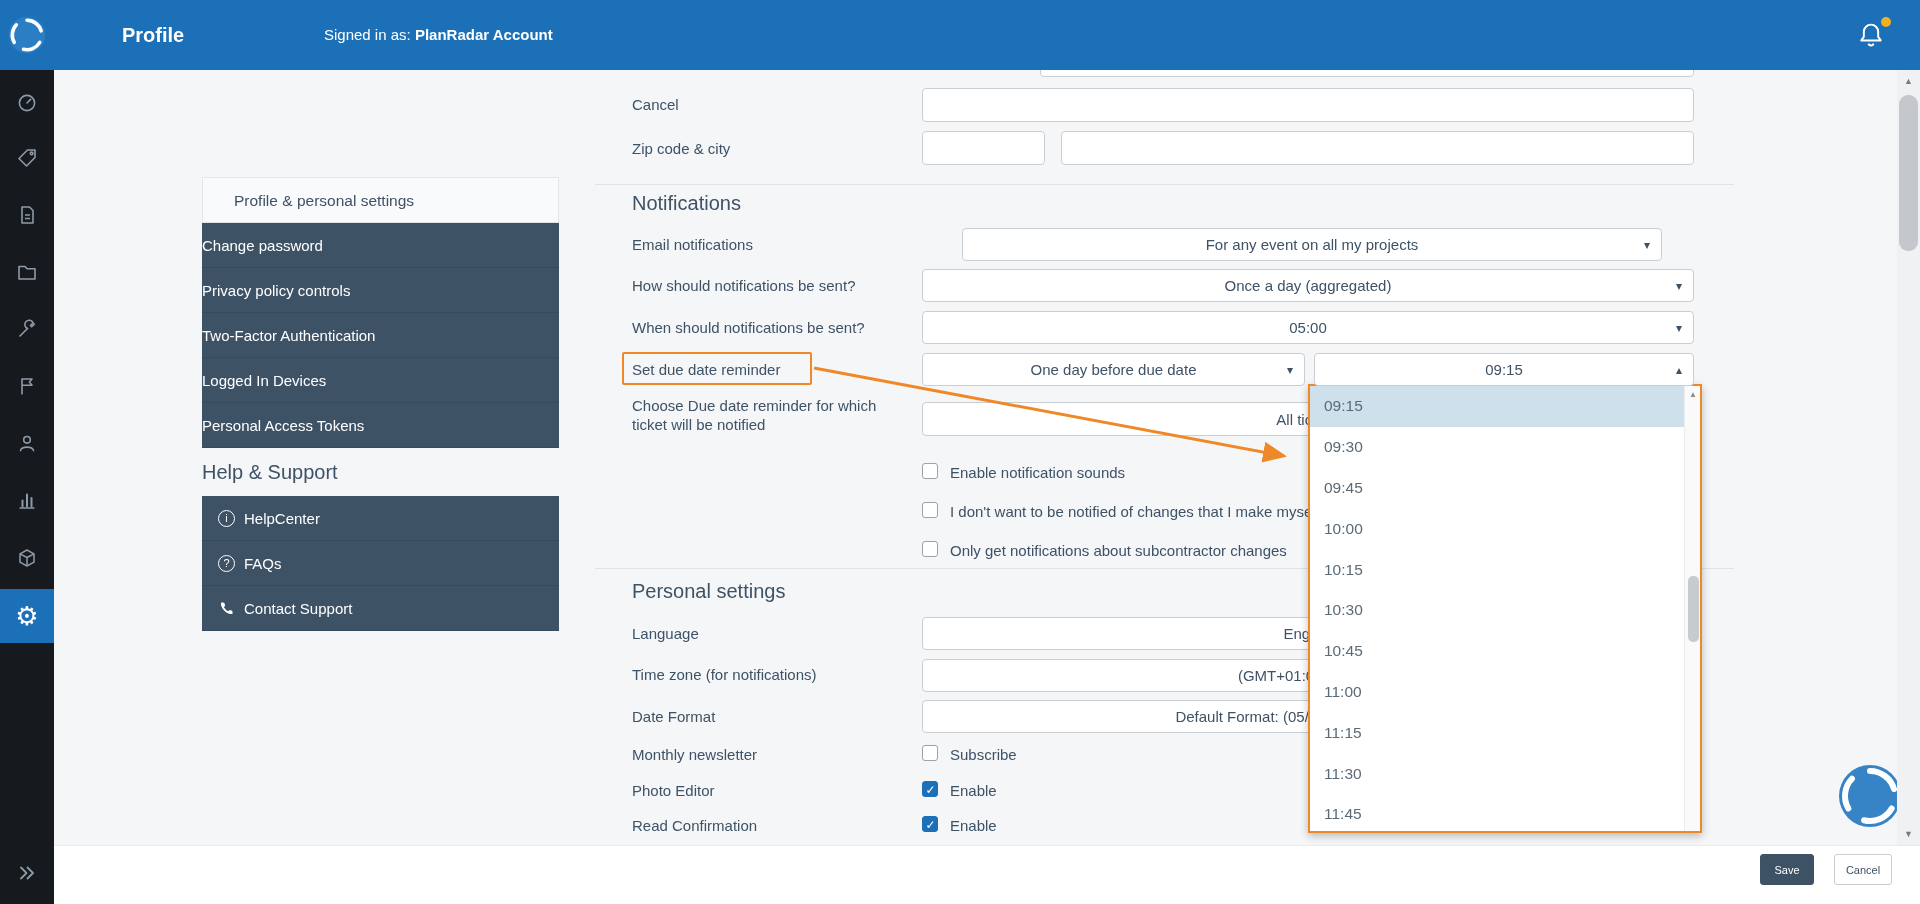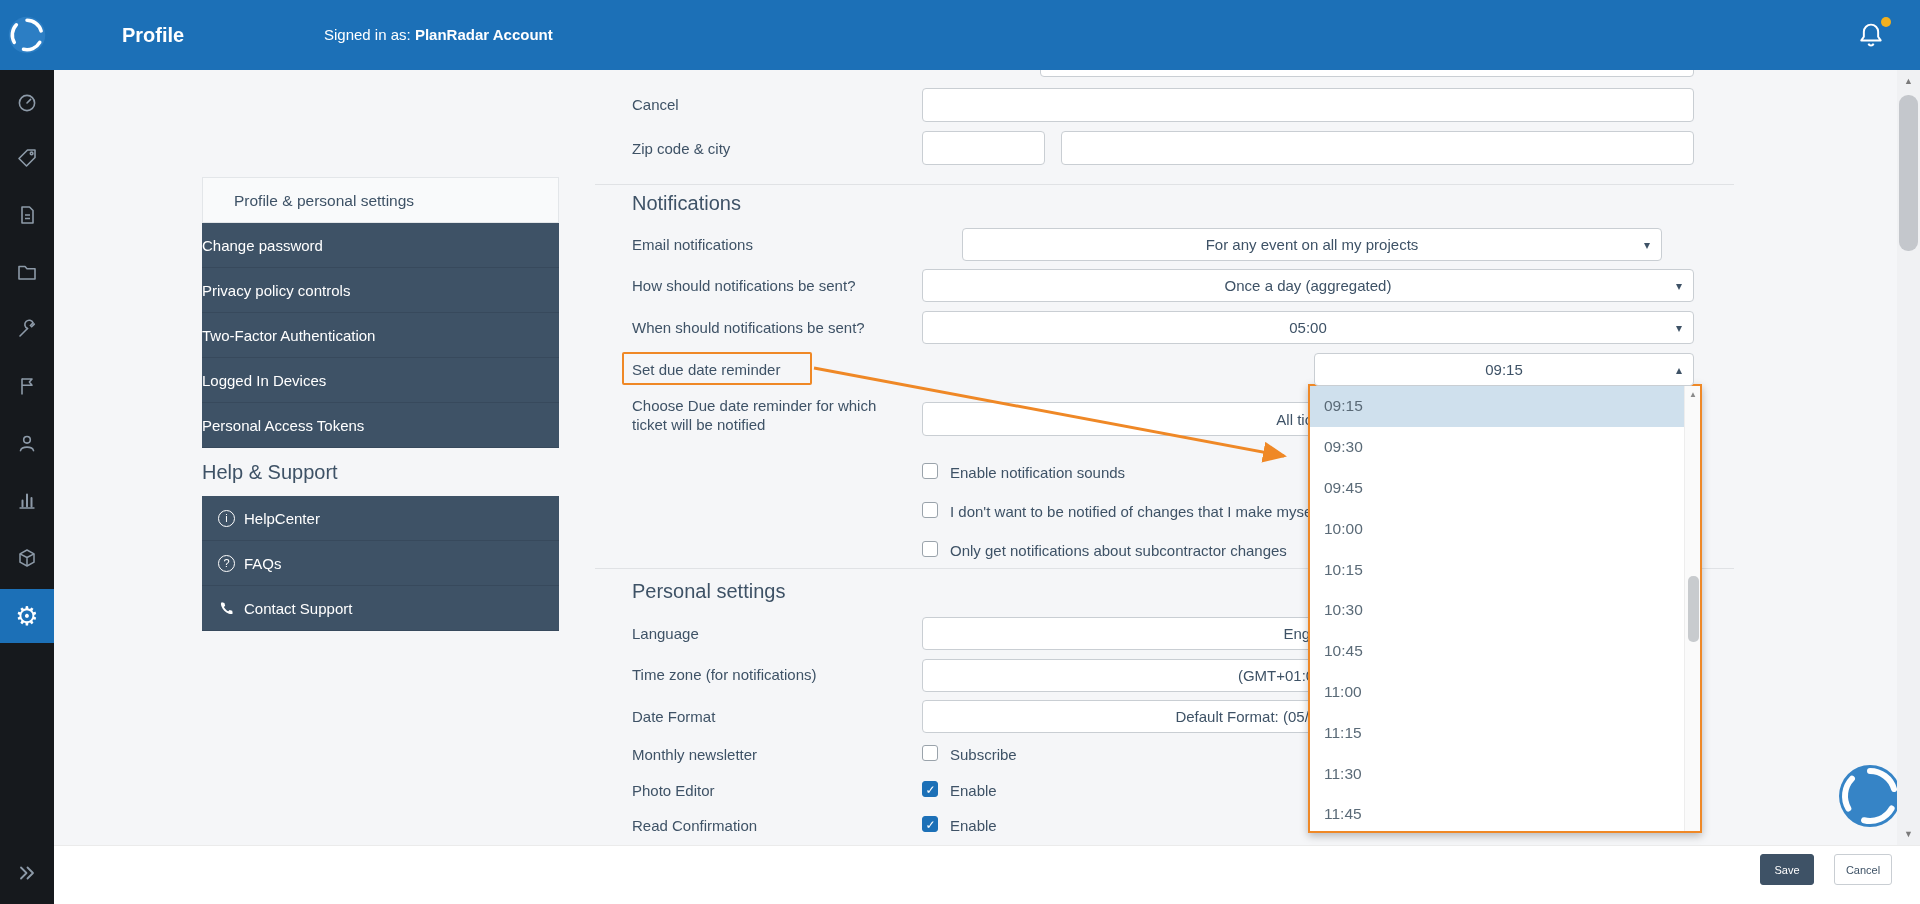--- a/index.html
+++ b/index.html
@@ -218,20 +218,24 @@
     <span class="caret caret-down"></span>
   </div>
 
   <div class="lbl" style="top:319px">When should notifications be sent?</div>
   <div class="dd" style="left:922px; top:311px; width:772px;">
     <span>05:00</span>
     <span class="caret caret-down"></span>
   </div>
 
   <div class="lbl" style="top:361px">Set due date reminder</div>
+  <div class="dd" style="left:922px; top:353px; width:383px;">
+    <span>One day before due date</span>
+    <span class="caret caret-down"></span>
+  </div>
   <div class="dd" style="left:1314px; top:353px; width:380px; z-index:11;">
     <span>09:15</span>
     <span class="caret caret-up"></span>
   </div>
 
   <div class="lbl" style="top:396px; width:280px; line-height:19px;">Choose Due date reminder for which ticket will be notified</div>
   <div class="dd" style="left:922px; top:402px; width:772px; height:34px;">
     <span>All tickets</span>
     <span class="caret caret-down"></span>
   </div>

